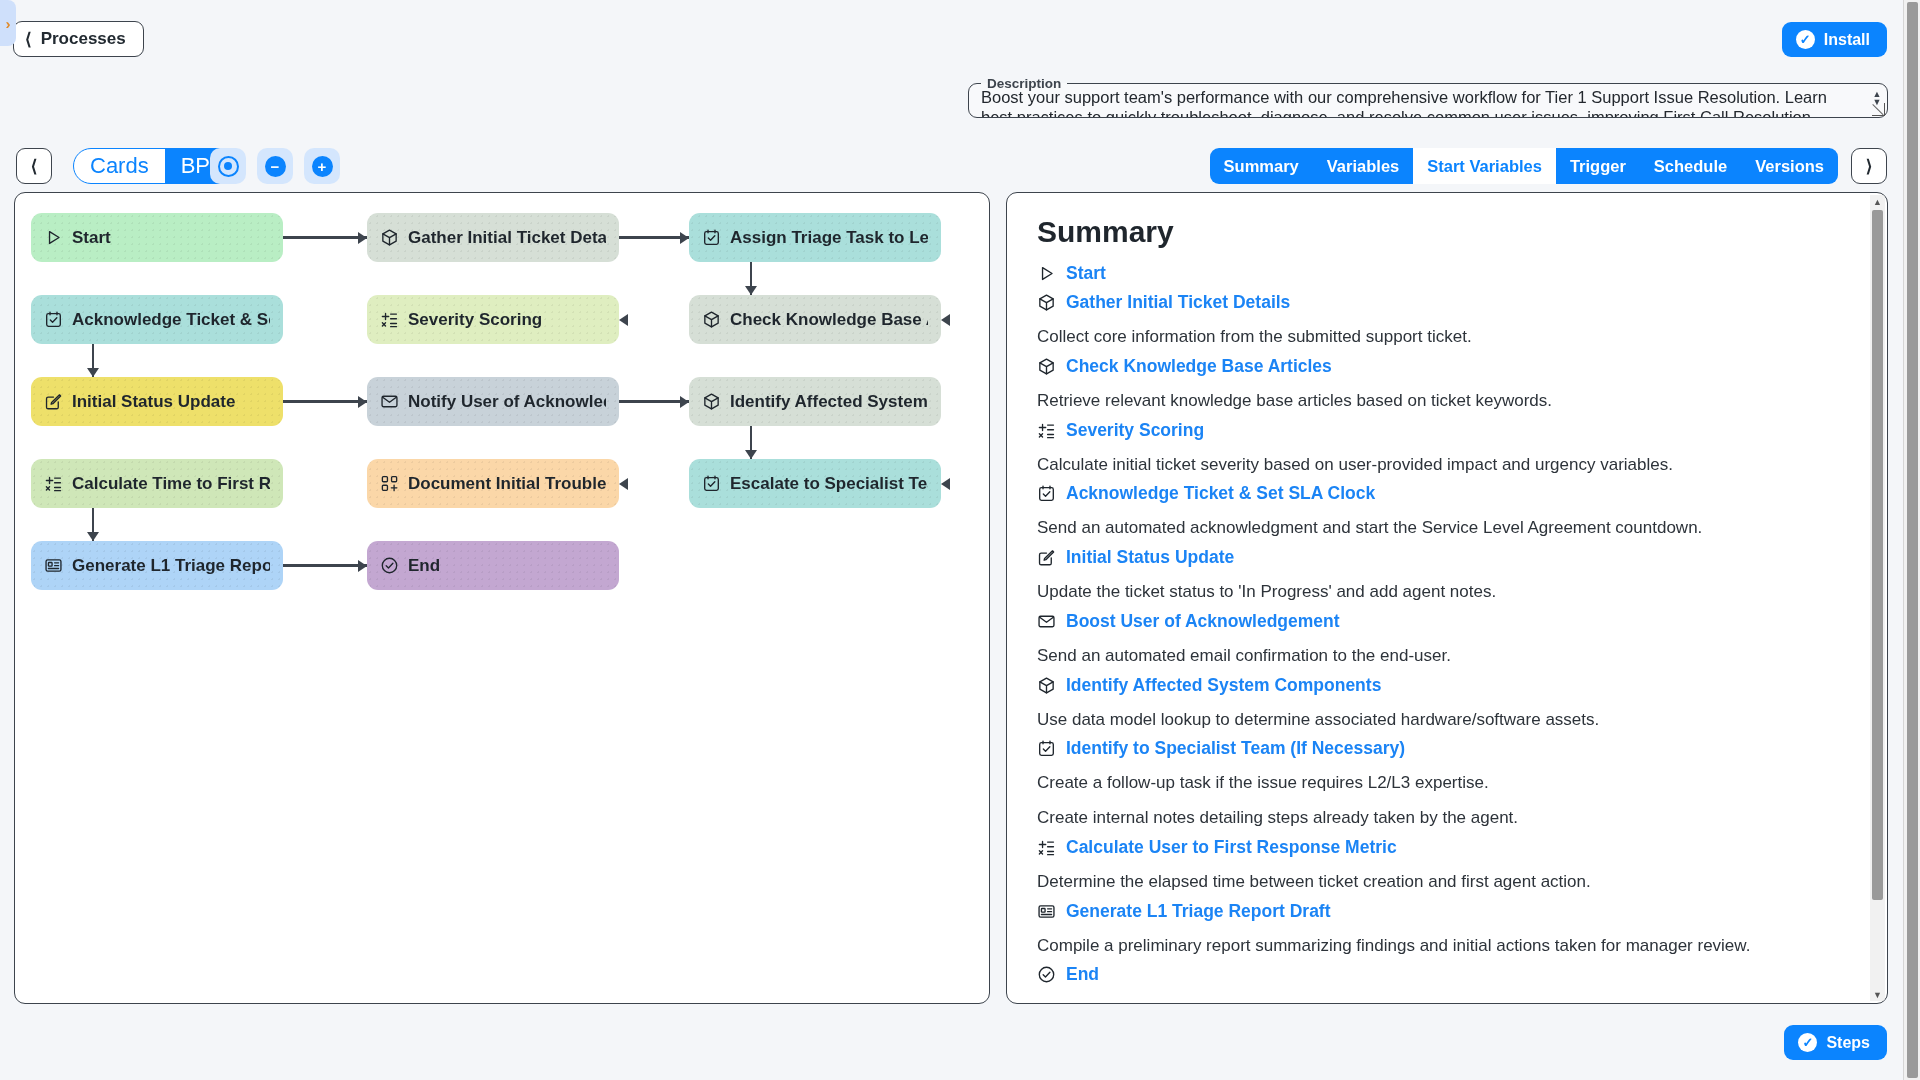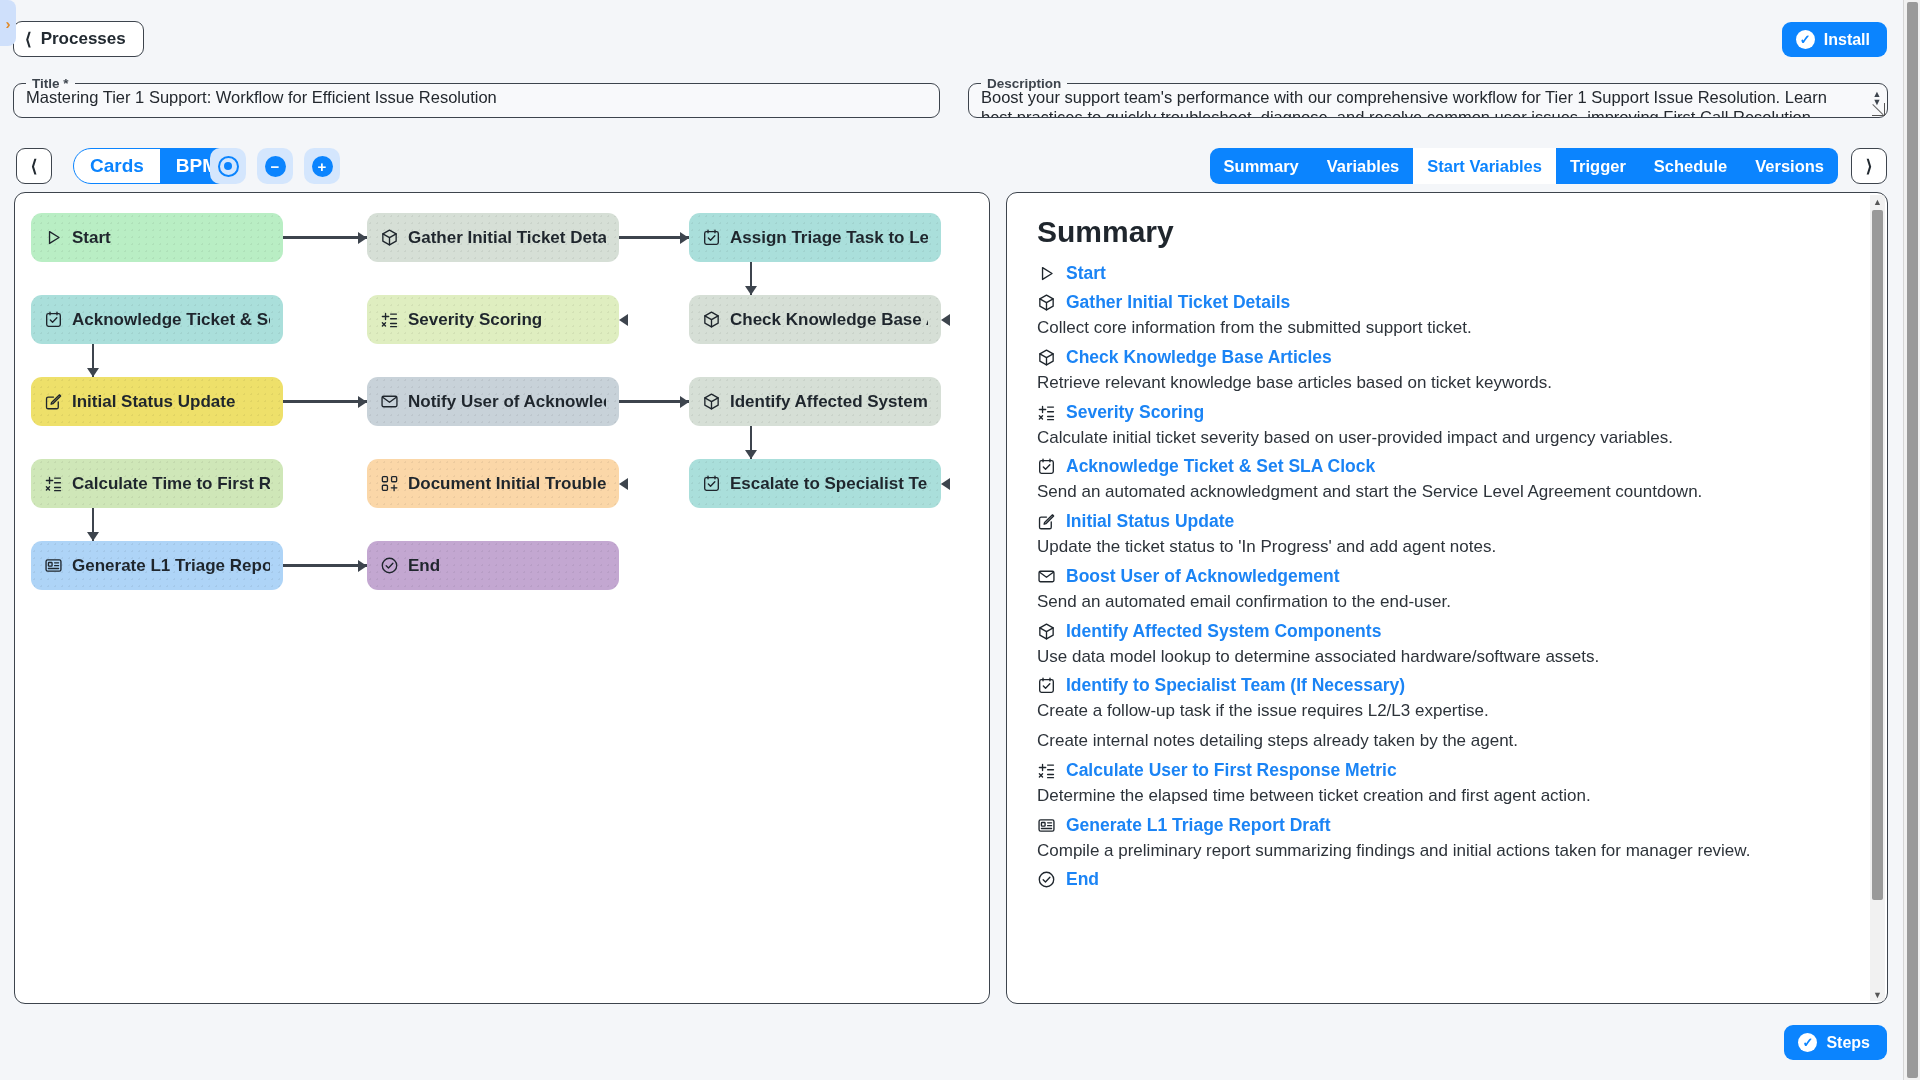--- a/index.html
+++ b/index.html
@@ -125,21 +125,21 @@
     position: absolute; left: 73px; top: 148px;
     height: 36px;
     border: 1.8px solid #0b84fe;
     border-radius: 18px;
     display: flex; overflow: hidden;
     background: #fff;
   }
   .seg .opt {
     padding: 0 16px;
     display: flex; align-items: center;
-    font-size: 19px; font-weight: 700;
+    font-size: 22px; font-weight: 400;
     color: #0b84fe; cursor: pointer;
   }
   .seg .opt.on { background: #0b84fe; color: #fff; }
 
   .zoom-btn {
     position: absolute; top: 148px;
     width: 36px; height: 36px;
     background: #d4e6fd;
     border: none; border-radius: 10px;
     display: flex; align-items: center; justify-content: center;
@@ -229,21 +229,21 @@
     margin: 0 0 14px 0;
   }
   .sum-item { margin-bottom: 8px; }
   .sum-head {
     display: flex; align-items: center; gap: 10px;
     font-size: 17.5px; font-weight: 700; color: #1b84f5;
     cursor: pointer;
   }
   .sum-head .sic { flex: 0 0 auto; width: 19px; height: 19px; display: block; }
   .sum-desc {
-    font-size: 17px; color: #2d333a; margin-top: 4px; line-height: 1.28;
+    font-size: 17px; color: #2d333a; margin-top: 13px; line-height: 1.28;
   }
 
   
   .vsb {
     position: absolute; right: 2px; top: 2px; bottom: 2px;
     width: 15px; background: #f1f1f1;
   }
   .vsb .thumb { position: absolute; left: 2px; width: 11px; background: #9a9a9a; border-radius: 2px; }
   .vsb .ar { position: absolute; left: 0; width: 15px; height: 13px; display:flex; align-items:center; justify-content:center; font-size: 9px; color:#555; }
 
@@ -277,24 +277,20 @@
     <div class="back-btn">
       <span class="chev">⟨</span>
       <span>Processes</span>
     </div>
     <div class="install-btn">
       <span class="chk-circle">✓</span>
       <span>Install</span>
     </div>
   </div>
 
-  <fieldset class="field" id="title-field">
-    <legend>Title *</legend>
-    <span class="field-value">Mastering Tier 1 Support: Workflow for Efficient Issue Resolution</span>
-  </fieldset>
 
   <fieldset class="field" id="desc-field">
     <legend>Description</legend>
     <span class="field-value desc-value">Boost your support team's performance with our comprehensive workflow for Tier 1 Support Issue Resolution. Learn best practices to quickly troubleshoot, diagnose, and resolve common user issues, improving First Call Resolution</span>
     <span class="resize-grip">▲<br>▼</span>
     <span class="grip-corner"></span>
   </fieldset>
 
   <div class="sq-btn" id="nav-prev">
     <span>⟨</span>

